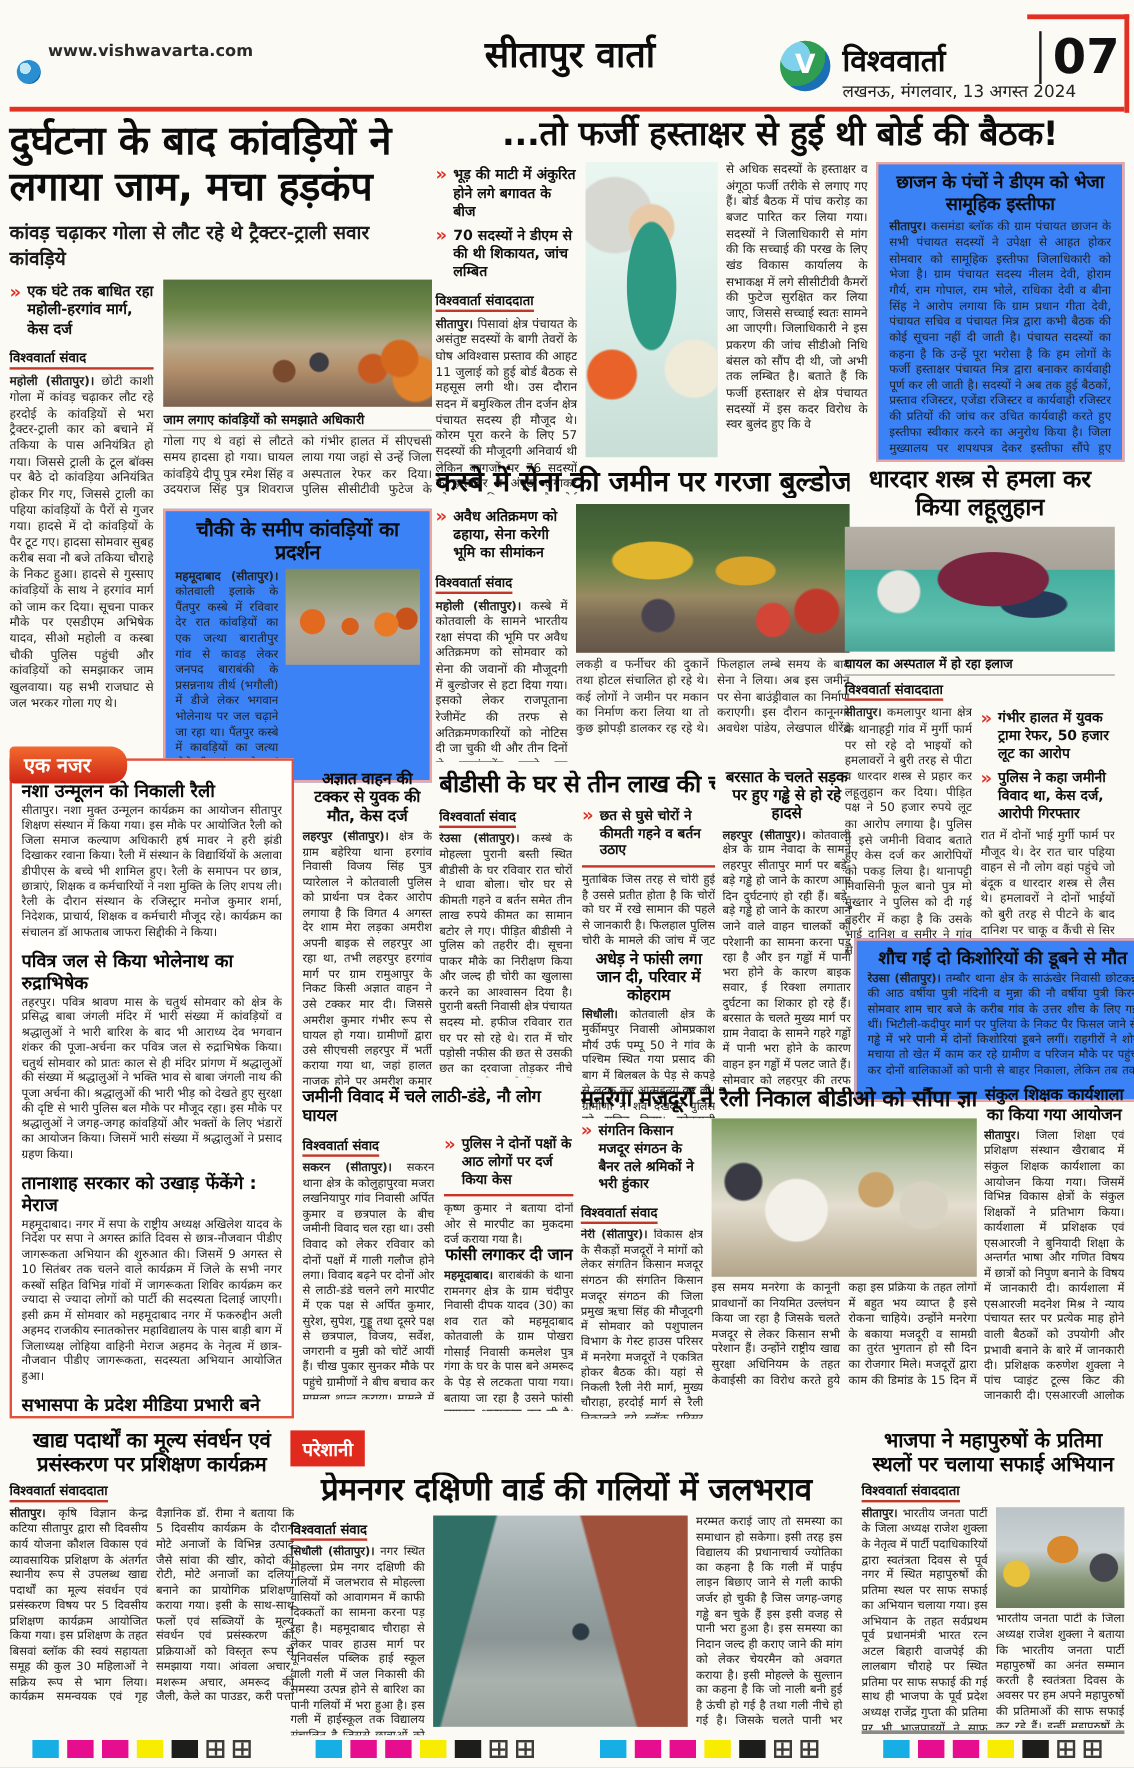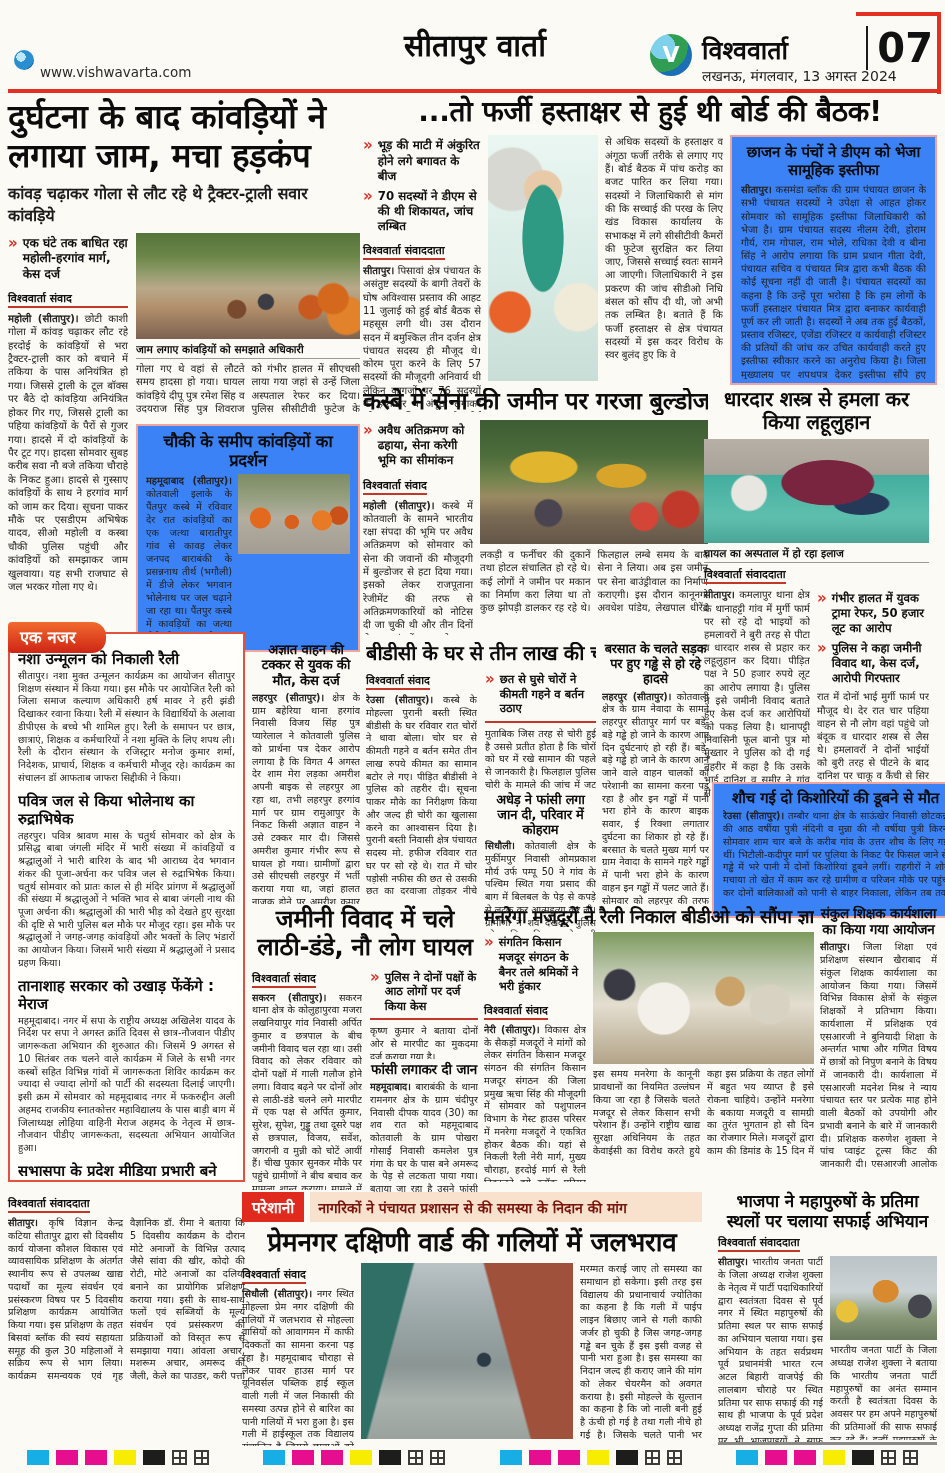--- a/index.html
+++ b/index.html
@@ -28,21 +28,21 @@
   .grp{display:flex;align-items:center;gap:7px}
 </style>
 </head>
 <body>
 
 <div class="page">
 
   <div class="abs" style="left:0;top:0;width:945px;height:90px">
     <span class="abs" style="left:14px;top:50px;width:20px;height:20px;border-radius:50%;
              background:radial-gradient(circle at 35% 35%,#bfe6f7 0 25%,#2a8fd0 26% 70%,#1565a8 71%);"></span>
-    <span class="abs" style="left:40px;top:64px;font-weight:normal;font-size:13.5px;color:#2b2b2b">www.vishwavarta.com</span>
+    <span class="abs" style="left:40px;top:35px;font-weight:bold;font-size:13.5px;color:#2b2b2b">www.vishwavarta.com</span>
     <div class="abs" style="left:310px;top:24px;width:330px;text-align:center;font-size:30px;font-weight:800;color:#0c0c0c">सीतापुर वार्ता</div>
     <span class="abs" style="left:650px;top:34px;width:42px;height:42px;border-radius:50%;text-align:center;line-height:42px;
              color:#fff;font-weight:800;font-size:22px;
              background:radial-gradient(circle at 30% 30%,#7fd0ea 0 30%,#2f9e52 31% 60%,#1b6fb5 61%);">
       <span>V</span>
     </span>
     <div class="abs" style="left:702px;top:32px;font-size:25px;font-weight:800;color:#0c0c0c">विश्ववार्ता</div>
     <div class="abs" style="left:702px;top:66px;font-size:14px;font-weight:normal;color:#222">लखनऊ,   मंगलवार, 13 अगस्त 2024</div>
     <div class="abs" style="left:856px;top:12px;width:81px;height:78px;border-top:4px solid #e23023;border-right:4px solid #e23023">
       <span style="position:absolute;right:4px;top:10px;font-size:40px;font-weight:800;color:#111;
@@ -265,21 +265,21 @@
 
   <div class="abs" style="left:602px;top:642px;width:107px;height:258px">
     <div class="hl" style="font-size:12.8px;text-align:center;margin-bottom:4px">बरसात के चलते सड़क पर हुए गड्ढे से हो रहे हादसे</div>
     <div class="body" style="height:214px;font-size:9.6px">
       <span class="dl">लहरपुर (सीतापुर)।</span>
       <span>कोतवाली क्षेत्र के ग्राम नेवादा के सामने लहरपुर सीतापुर मार्ग पर बड़े-बड़े गड्ढे हो जाने के कारण आए दिन दुर्घटनाएं हो रही हैं। बड़े-बड़े गड्ढे हो जाने के कारण आने जाने वाले वाहन चालकों को परेशानी का सामना करना पड़ रहा है और इन गड्ढों में पानी भरा होने के कारण बाइक सवार, ई रिक्शा लगातार दुर्घटना का शिकार हो रहे हैं। बरसात के चलते मुख्य मार्ग पर ग्राम नेवादा के सामने गहरे गड्ढों में पानी भरा होने के कारण वाहन इन गड्ढों में पलट जाते हैं। सोमवार को लहरपुर की तरफ से जा रहा एक ई रिक्शा सवारियों सहित गड्ढे में पलट गया। क्षेत्र के ग्रामीण मो. वसीम, अकरम, सफीक अहमद, रईस अहमद, जियाउद्दीन आदि ने बताया कि प्रतिदिन कोई न कोई वाहन गड्ढों में पलट जाती है। अवर अभियंता लोक निर्माण विभाग याकूबन ने बताया शीघ्र ही रास्ते को ठीक कराया जाएगा।</span>
     </div>
   </div>
 
   <div class="abs" style="left:252px;top:906px;width:226px;height:276px">
-    <div class="hl" style="font-size:24px;text-align:center">जमीनी विवाद में चले लाठी-डंडे, नौ लोग घायल</div>
+    <div class="hl" style="font-size:14px;text-align:left">जमीनी विवाद में चले लाठी-डंडे, नौ लोग घायल</div>
     <div class="row" style="margin-top:5px;gap:8px">
       <div style="width:110px;flex:none">
         <span class="byline">विश्ववार्ता संवाद</span>
         <div class="body" style="height:198px;font-size:9.6px">
           <span class="dl">सकरन (सीतापुर)।</span>
           <span>सकरन थाना क्षेत्र के कोलुहापुरवा मजरा लखनियापुर गांव निवासी अर्पित कुमार व छत्रपाल के बीच जमीनी विवाद चल रहा था। उसी विवाद को लेकर रविवार को दोनों पक्षों में गाली गलौज होने लगा। विवाद बढ़ने पर दोनों ओर से लाठी-डंडे चलने लगे मारपीट में एक पक्ष से अर्पित कुमार, सुरेश, सुपेश, गुड्डू तथा दूसरे पक्ष से छत्रपाल, विजय, सर्वेश, जगरानी व मुन्नी को चोटें आयीं हैं। चीख पुकार सुनकर मौके पर पहुंचे ग्रामीणों ने बीच बचाव कर मामला शान्त कराया। मामले में अर्पित कुमार ने छत्रपाल, सुन्दर, विजयपाल, रामकुमार व छत्रपाल ने रोहित, सुपेश, सुरेश व रोशन के खिलाफ तहरीर दी। पुलिस ने मुकदमा दर्ज कर घायलों को इलाज के लिए सीएचसी सांडा भेज दिया है। एसओ</span>
         </div>
       </div>
       <div style="flex:1;overflow:hidden">
         <div class="bul" style="font-size:11.4px;border-bottom:2px solid #c2372a;padding-bottom:5px">
@@ -330,32 +330,32 @@
 
   <div class="abs" style="left:820px;top:906px;width:117px;height:276px">
     <div class="hl" style="font-size:13.5px;text-align:center;margin-bottom:4px">संकुल शिक्षक कार्यशाला का किया गया आयोजन</div>
     <div class="body" style="height:226px;font-size:9.6px">
       <span class="dl">सीतापुर।</span>
       <span>जिला शिक्षा एवं प्रशिक्षण संस्थान खैराबाद में संकुल शिक्षक कार्यशाला का आयोजन किया गया। जिसमें विभिन्न विकास क्षेत्रों के संकुल शिक्षकों ने प्रतिभाग किया। कार्यशाला में प्रशिक्षक एवं एसआरजी ने बुनियादी शिक्षा के अन्तर्गत भाषा और गणित विषय में छात्रों को निपुण बनाने के विषय में जानकारी दी। कार्यशाला में एसआरजी मदनेश मिश्र ने न्याय पंचायत स्तर पर प्रत्येक माह होने वाली बैठकों को उपयोगी और प्रभावी बनाने के बारे में जानकारी दी। प्रशिक्षक करुणेश शुक्ला ने पांच प्वाइंट टूल्स किट की जानकारी दी। एसआरजी आलोक श्रीवास्तव ने विद्यालयों में कक्षा शिक्षण करते समय आने वाली चुनौतियों और समस्याओं पर चर्चा करते हुए उनके समाधान के बारे में जानकारी दी। उपस्थित शिक्षकों ने अपने अनुभव और विचार प्रस्तुत किए। संकुल शिक्षक अनवर अली, पवन मित्तल, संदीप कुमार वर्मा आदि मौजूद रहे।</span>
     </div>
   </div>
 
   <div class="abs" style="left:8px;top:1192px;width:237px;height:250px">
+    <div class="hl" style="font-size:17px;text-align:center">खाद्य पदार्थों का मूल्य संवर्धन एवं प्रसंस्करण पर प्रशिक्षण कार्यक्रम</div>
     <span class="byline">विश्ववार्ता संवाददाता</span>
     <div class="cols2 body" style="height:178px;font-size:9.6px">
       <span class="dl">सीतापुर।</span>
       <span>कृषि विज्ञान केन्द्र कटिया सीतापुर द्वारा सौ दिवसीय कार्य योजना कौशल विकास एवं व्यावसायिक प्रशिक्षण के अंतर्गत स्थानीय रूप से उपलब्ध खाद्य पदार्थों का मूल्य संवर्धन एवं प्रसंस्करण विषय पर 5 दिवसीय प्रशिक्षण कार्यक्रम आयोजित किया गया। इस प्रशिक्षण के तहत बिसवां ब्लॉक की स्वयं सहायता समूह की कुल 30 महिलाओं ने सक्रिय रूप से भाग लिया। कार्यक्रम समन्वयक एवं गृह वैज्ञानिक डॉ. रीमा ने बताया कि 5 दिवसीय कार्यक्रम के दौरान मोटे अनाजों के विभिन्न उत्पाद जैसे सांवा की खीर, कोदो की रोटी, मोटे अनाजों का दलिया बनाने का प्रायोगिक प्रशिक्षण कराया गया। इसी के साथ-साथ फलों एवं सब्जियों के मूल्य संवर्धन एवं प्रसंस्करण की</span>
       <span>प्रक्रियाओं को विस्तृत रूप से समझाया गया। आंवला अचार, मशरूम अचार, अमरूद की जैली, केले का पाउडर, करी पत्ता पाउडर, निर्जलित सब्जियों और फलों के व्यावसायिक मूल्य संवर्धन के बारे में जानकारी दी गई। कार्यक्रम की अध्यक्षता करते हुए कृषि विज्ञान केंद्र के अध्यक्ष एवं प्रमुख डॉ. दया शंकर श्रीवास्तव ने प्रशिक्षणार्थियों को अवगत कराया कि भारत, चीन के बाद दुनिया में फलों और सब्जियों का दूसरा सबसे बड़ा उत्पादक है, लेकिन मुश्किल से 2 प्रतिशत उत्पादन का ही प्रसंस्करण किया जाता है। बड़े उत्पादन आधार के बावजूद, प्रसंस्करण का स्तर कम है, इसलिए स्थानीय खाद्य पदार्थों का मूल्य संवर्धन एवं प्रसंस्करण करके लंबे समय तक प्रयोग किया जा सकता है।</span>
     </div>
   </div>
 
   <div class="abs" style="left:242px;top:1192px;width:460px;height:252px">
     <div style="display:flex;gap:6px;align-items:stretch">
       <span style="background:#e02a1e;color:#fff;font-weight:800;font-size:15.5px;padding:4px 10px;flex:none">परेशानी</span>
-      <span style="flex:1;background:#f8e2cd;color:#7a150c;font-weight:800;font-size:14px;padding:6px 8px 4px">नागरिकों ने पंचायत प्रशासन से की समस्या के निदान की मांग</span>
     </div>
     <div class="hl" style="font-size:26px;text-align:center;margin:5px 0 6px;white-space:nowrap;overflow:hidden">प्रेमनगर दक्षिणी वार्ड की गलियों में जलभराव</div>
     <div class="row" style="gap:7px">
       <div style="width:112px;flex:none">
         <span class="byline">विश्ववार्ता संवाद</span>
         <div class="body" style="height:158px;font-size:9.6px">
           <span class="dl">सिधौली (सीतापुर)।</span>
           <span>नगर स्थित मोहल्ला प्रेम नगर दक्षिणी की गलियों में जलभराव से मोहल्ला वासियों को आवागमन में काफी दिक्कतों का सामना करना पड़ रहा है। महमूदाबाद चौराहा से लेकर पावर हाउस मार्ग पर यूनिवर्सल पब्लिक हाई स्कूल वाली गली में जल निकासी की समस्या उत्पन्न होने से बारिश का पानी गलियों में भरा हुआ है। इस गली में हाईस्कूल तक विद्यालय संचालित है जिससे छात्राओं को तथा शिक्षकों को एवं राहगीरों को आने जाने में दिक्कतों का सामना करना पड़ रहा है। इस संबंध में यूनिवर्सल पब्लिक स्कूल के प्रबंधक यूनुस अली का कहना है यदि जर्जर हो चुकी सड़क को ऊंचा करके</span>
         </div>
       </div>

